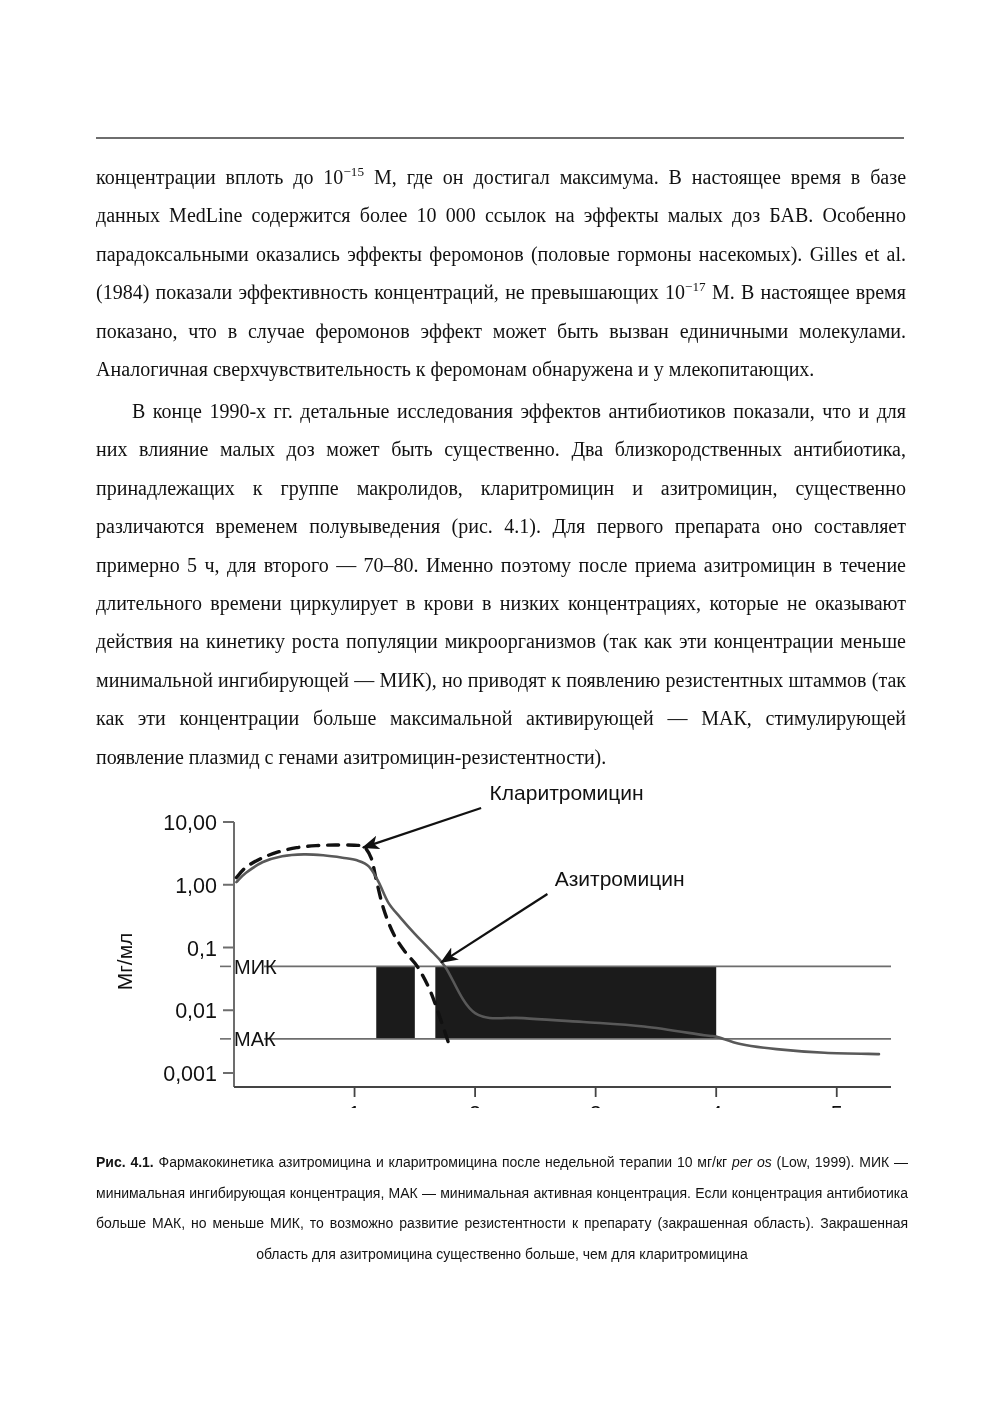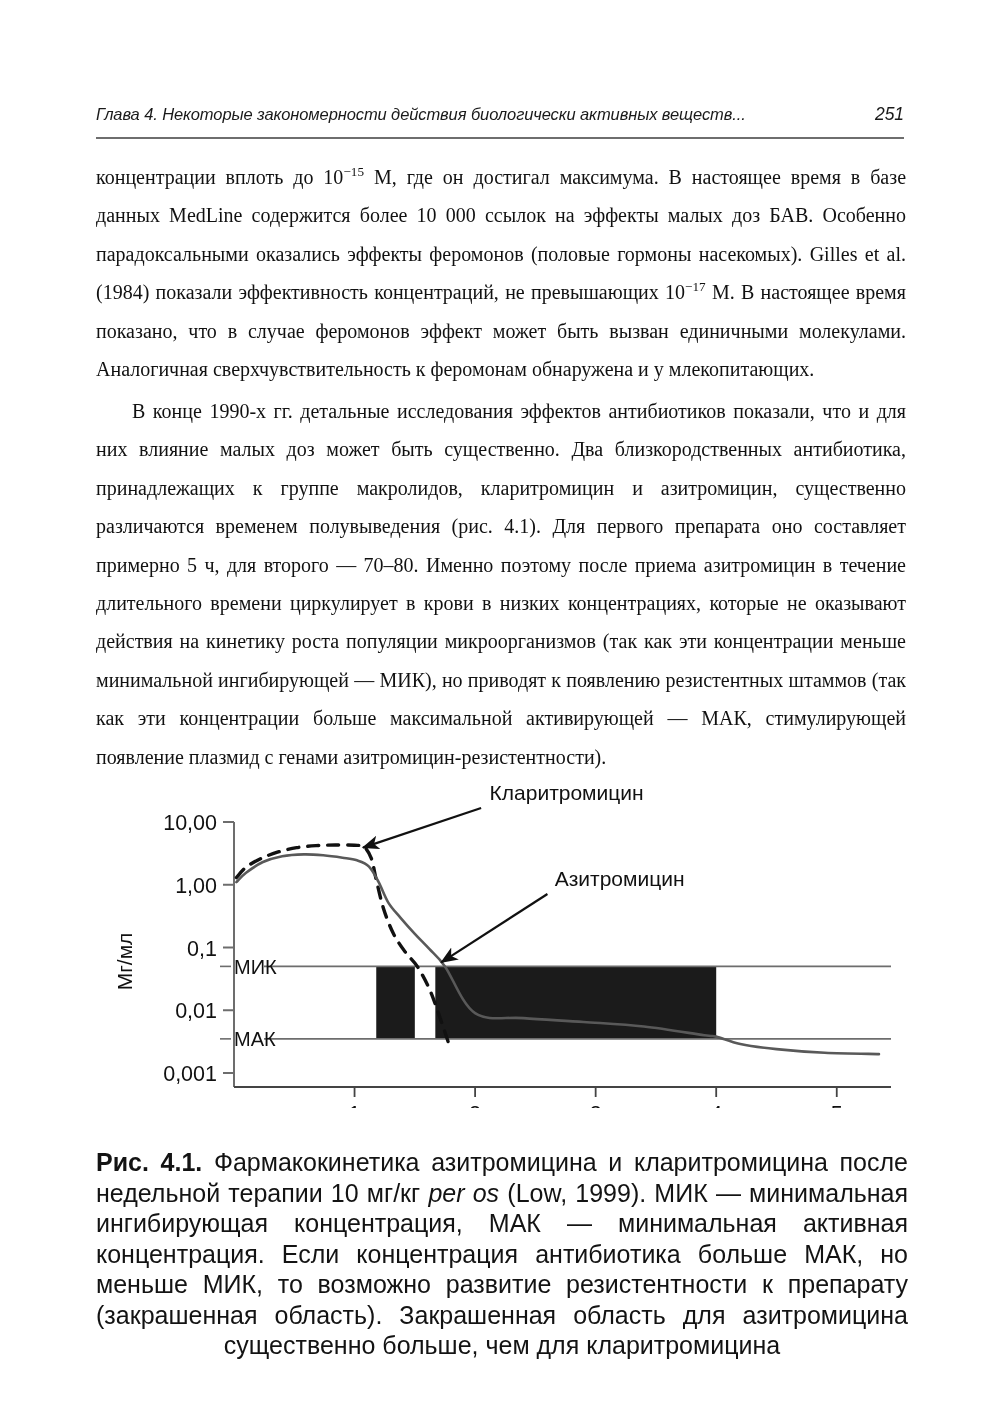--- a/index.html
+++ b/index.html
@@ -80,38 +80,34 @@
   }
   #figure svg { display: block; }
 
   
   #caption {
     position: absolute;
     left: 96px;
     top: 1147px;
     width: 812px;
     font-family: "Liberation Sans", sans-serif;
-    font-size: 25px;
+    font-size: 14px;
     line-height: 30.5px;
     text-align: justify;
     text-align-last: center;
     color: #131313;
   }
   #caption .cap-label { font-weight: bold; }
   #caption .ital { font-style: italic; }
 </style>
 </head>
 <body>
 
 <div id="page">
 
-  <div class="runhead">
-    <span class="rh-title">Глава 4. Некоторые закономерности действия биологически активных веществ...</span>
-    <span class="rh-page">251</span>
-  </div>
   <div class="runrule"></div>
 
   <div class="body-block" id="para1">
     <p><span>концентрации вплоть до 10</span><sup class="exp">−15</sup><span> М, где он достигал максимума. В настоящее время в базе данных MedLine содержится более 10 000 ссылок на эффекты малых доз БАВ. Особенно парадоксальными оказались эффекты феромонов (половые гормоны насекомых). Gilles et al. (1984) показали эффективность концентраций, не превышающих 10</span><sup class="exp">−17</sup><span> М. В настоящее время показано, что в случае феромонов эффект может быть вызван единичными молекулами. Аналогичная сверхчувствительность к феромонам обнаружена и у млекопитающих.</span></p>
   </div>
 
   <div class="body-block" id="para2">
     <p class="indent">В конце 1990-х гг. детальные исследования эффектов антибиотиков показали, что и для них влияние малых доз может быть существенно. Два близкородственных антибиотика, принадлежащих к группе макролидов, кларитромицин и азитромицин, существенно различаются временем полувыведения (рис. 4.1). Для первого препарата оно составляет примерно 5 ч, для второго — 70–80. Именно поэтому после приема азитромицин в течение длительного времени циркулирует в крови в низких концентрациях, которые не оказывают действия на кинетику роста популяции микроорганизмов (так как эти концентрации меньше минимальной ингибирующей — МИК), но приводят к появлению резистентных штаммов (так как эти концентрации больше максимальной активирующей — МАК, стимулирующей появление плазмид с генами азитромицин-резистентности).</p>
   </div>
 

